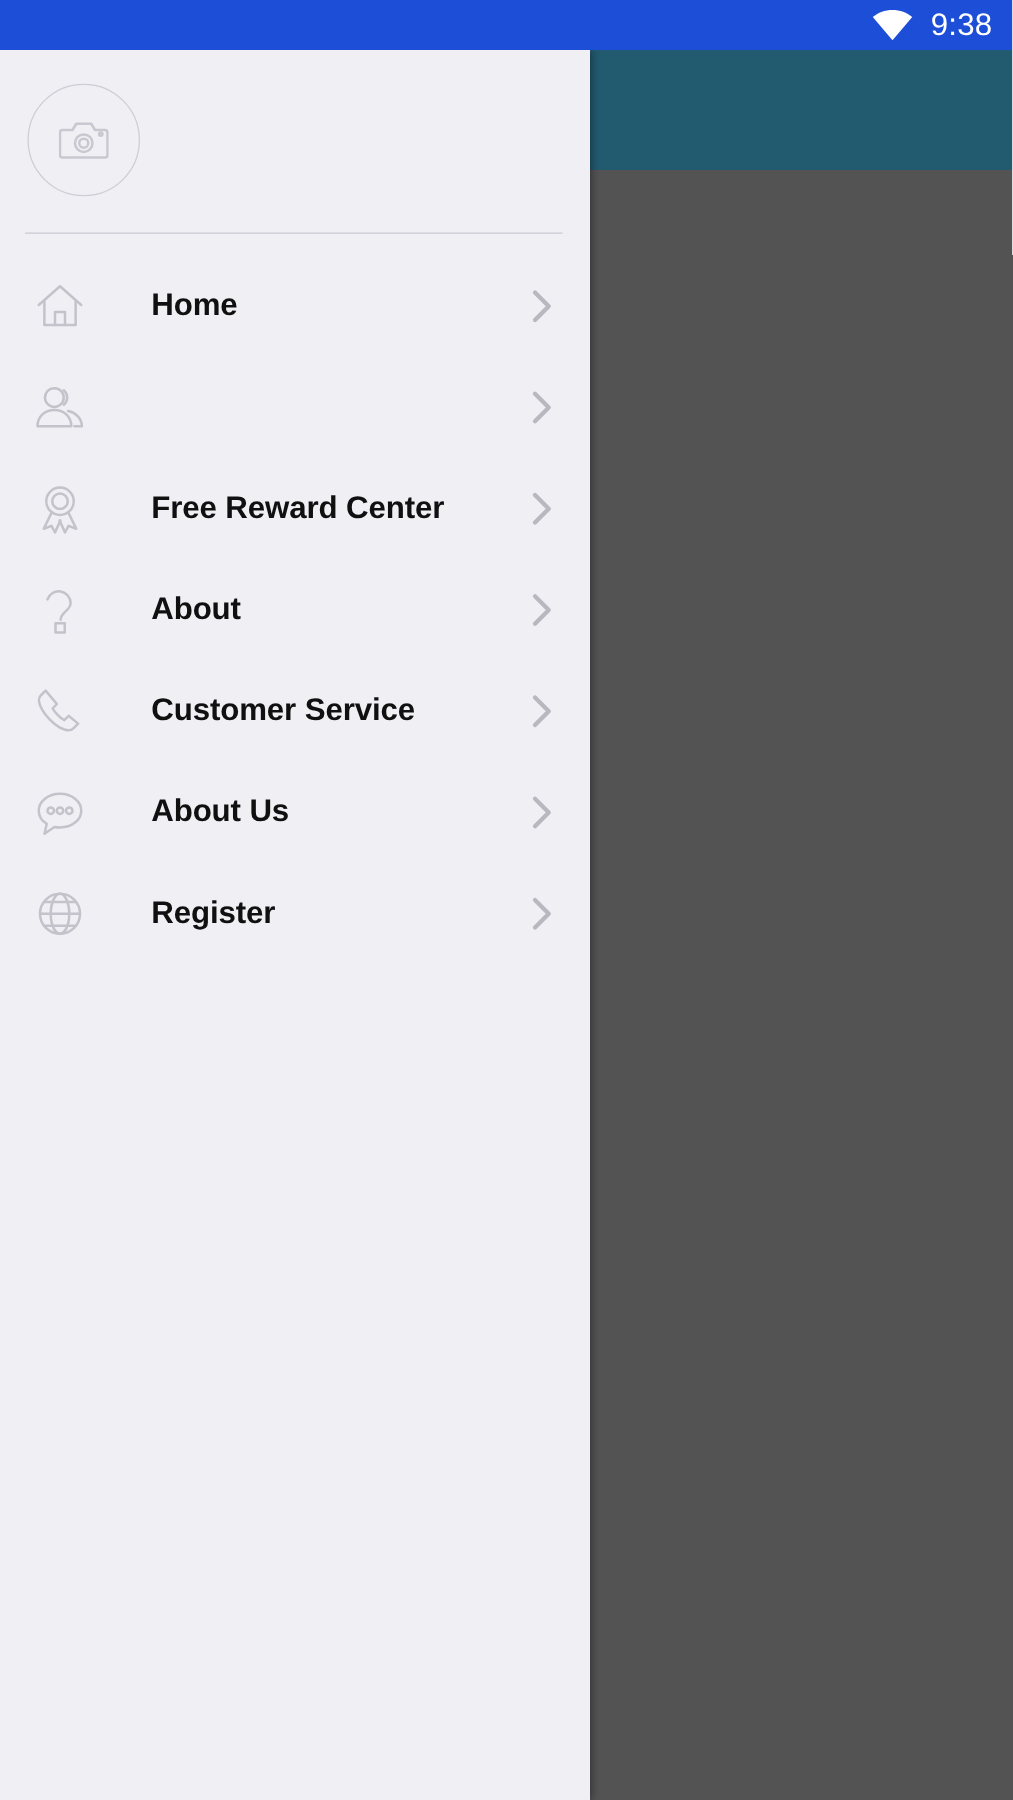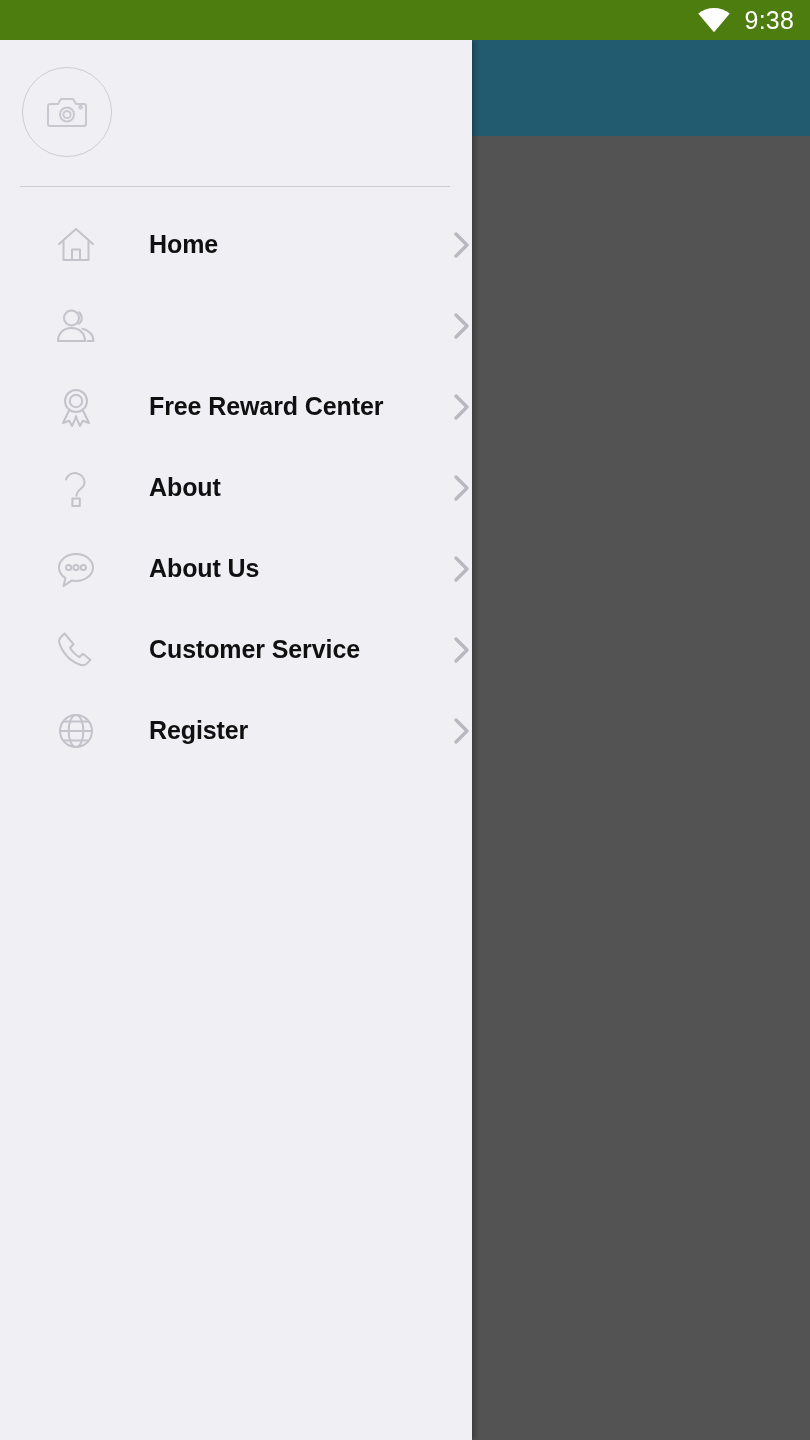--- a/index.html
+++ b/index.html
@@ -18,21 +18,21 @@
     background:#225a70;
   }
   #content-scrim{
     position:absolute; left:0; top:136px; width:810px; height:1304px;
     background:#535353;
   }
 
   
   #status-bar{
     position:absolute; left:0; top:0; width:810px; height:40px;
-    background:#4d7c0f;
+    background:#1d4ed8;
     display:flex; align-items:center; justify-content:flex-end;
     padding-right:16px; z-index:40;
   }
   #status-bar .sb-right{ display:flex; align-items:center; gap:14px; }
   #wifi-icon{ display:block; width:34px; height:26px; }
   #status-time{
     color:#ffffff; font-size:25px; font-weight:400;
     letter-spacing:.2px; line-height:1;
     font-family:"Liberation Sans", sans-serif;
   }
@@ -54,21 +54,21 @@
     display:flex; align-items:center; justify-content:center;
   }
   #camera-icon{ display:block; width:40px; height:34px; }
 
   #header-divider{
     position:absolute; left:20px; top:146px;
     width:430px; height:1px; background:#cbc9d2;
   }
 
   
-  #nav-list{ position:absolute; left:0; top:164px; width:472px;padding-left:28px; }
+  #nav-list{ position:absolute; left:0; top:164px; width:472px; }
   .nav-item{
     position:relative; display:flex; align-items:center;
     height:81px; width:472px; cursor:pointer;
   }
   .nav-icon{
     position:absolute; left:25px; top:50%; transform:translateY(-50%);
     width:46px; height:46px;
     display:flex; align-items:center; justify-content:center;
   }
   .nav-icon svg{ display:block; }
@@ -183,42 +183,42 @@
         <svg class="nav-chevron" viewBox="0 0 22 30">
           <path d="M5 4 L16 15 L5 26" fill="none" stroke="#b9b7bf" stroke-width="3.4" stroke-linecap="round" stroke-linejoin="round"></path>
         </svg>
       </div>
 
 
       <div class="nav-item">
         <span class="nav-icon">
           <svg width="42" height="42" viewBox="0 0 42 42">
             <g fill="none" stroke="#c4c2ca" stroke-width="2" stroke-linejoin="round" stroke-linecap="round">
+              <path d="M9.5 4.5 L5.5 8.5 c-2.2 2.2 -1.6 6.2 1.2 11.2 c2.8 5 8.6 11.2 13.6 14 c5 2.8 9 3.4 11.2 1.2 l4 -4 l-7.5 -6.2 l-3.6 3.4 c-3 -1.5 -7.6 -6.1 -9.3 -9.3 l3.4 -3.6 z"></path>
+            </g>
+          </svg>
+        </span>
+        <span class="nav-label">Customer Service</span>
+        <svg class="nav-chevron" viewBox="0 0 22 30">
+          <path d="M5 4 L16 15 L5 26" fill="none" stroke="#b9b7bf" stroke-width="3.4" stroke-linecap="round" stroke-linejoin="round"></path>
+        </svg>
+      </div>
+
+      <div class="nav-item">
+        <span class="nav-icon">
+          <svg width="42" height="42" viewBox="0 0 42 42">
+            <g fill="none" stroke="#c4c2ca" stroke-width="2" stroke-linejoin="round" stroke-linecap="round">
               <path d="M21 6 C11.6 6 4 12 4 19.5 C4 23.8 6.5 27.6 10.4 30 L8.6 38 L16.5 32.6 C18 32.9 19.5 33 21 33 C30.4 33 38 27 38 19.5 C38 12 30.4 6 21 6 z"></path>
               <circle cx="13.6" cy="19.5" r="2.6"></circle>
               <circle cx="21" cy="19.5" r="2.6"></circle>
               <circle cx="28.4" cy="19.5" r="2.6"></circle>
             </g>
           </svg>
         </span>
         <span class="nav-label">About Us</span>
-        <svg class="nav-chevron" viewBox="0 0 22 30">
-          <path d="M5 4 L16 15 L5 26" fill="none" stroke="#b9b7bf" stroke-width="3.4" stroke-linecap="round" stroke-linejoin="round"></path>
-        </svg>
-      </div>
-
-      <div class="nav-item">
-        <span class="nav-icon">
-          <svg width="42" height="42" viewBox="0 0 42 42">
-            <g fill="none" stroke="#c4c2ca" stroke-width="2" stroke-linejoin="round" stroke-linecap="round">
-              <path d="M9.5 4.5 L5.5 8.5 c-2.2 2.2 -1.6 6.2 1.2 11.2 c2.8 5 8.6 11.2 13.6 14 c5 2.8 9 3.4 11.2 1.2 l4 -4 l-7.5 -6.2 l-3.6 3.4 c-3 -1.5 -7.6 -6.1 -9.3 -9.3 l3.4 -3.6 z"></path>
-            </g>
-          </svg>
-        </span>
-        <span class="nav-label">Customer Service</span>
         <svg class="nav-chevron" viewBox="0 0 22 30">
           <path d="M5 4 L16 15 L5 26" fill="none" stroke="#b9b7bf" stroke-width="3.4" stroke-linecap="round" stroke-linejoin="round"></path>
         </svg>
       </div>
 
       <div class="nav-item">
         <span class="nav-icon">
           <svg width="42" height="42" viewBox="0 0 42 42">
             <g fill="none" stroke="#c4c2ca" stroke-width="2">
               <circle cx="21" cy="21" r="16"></circle>

